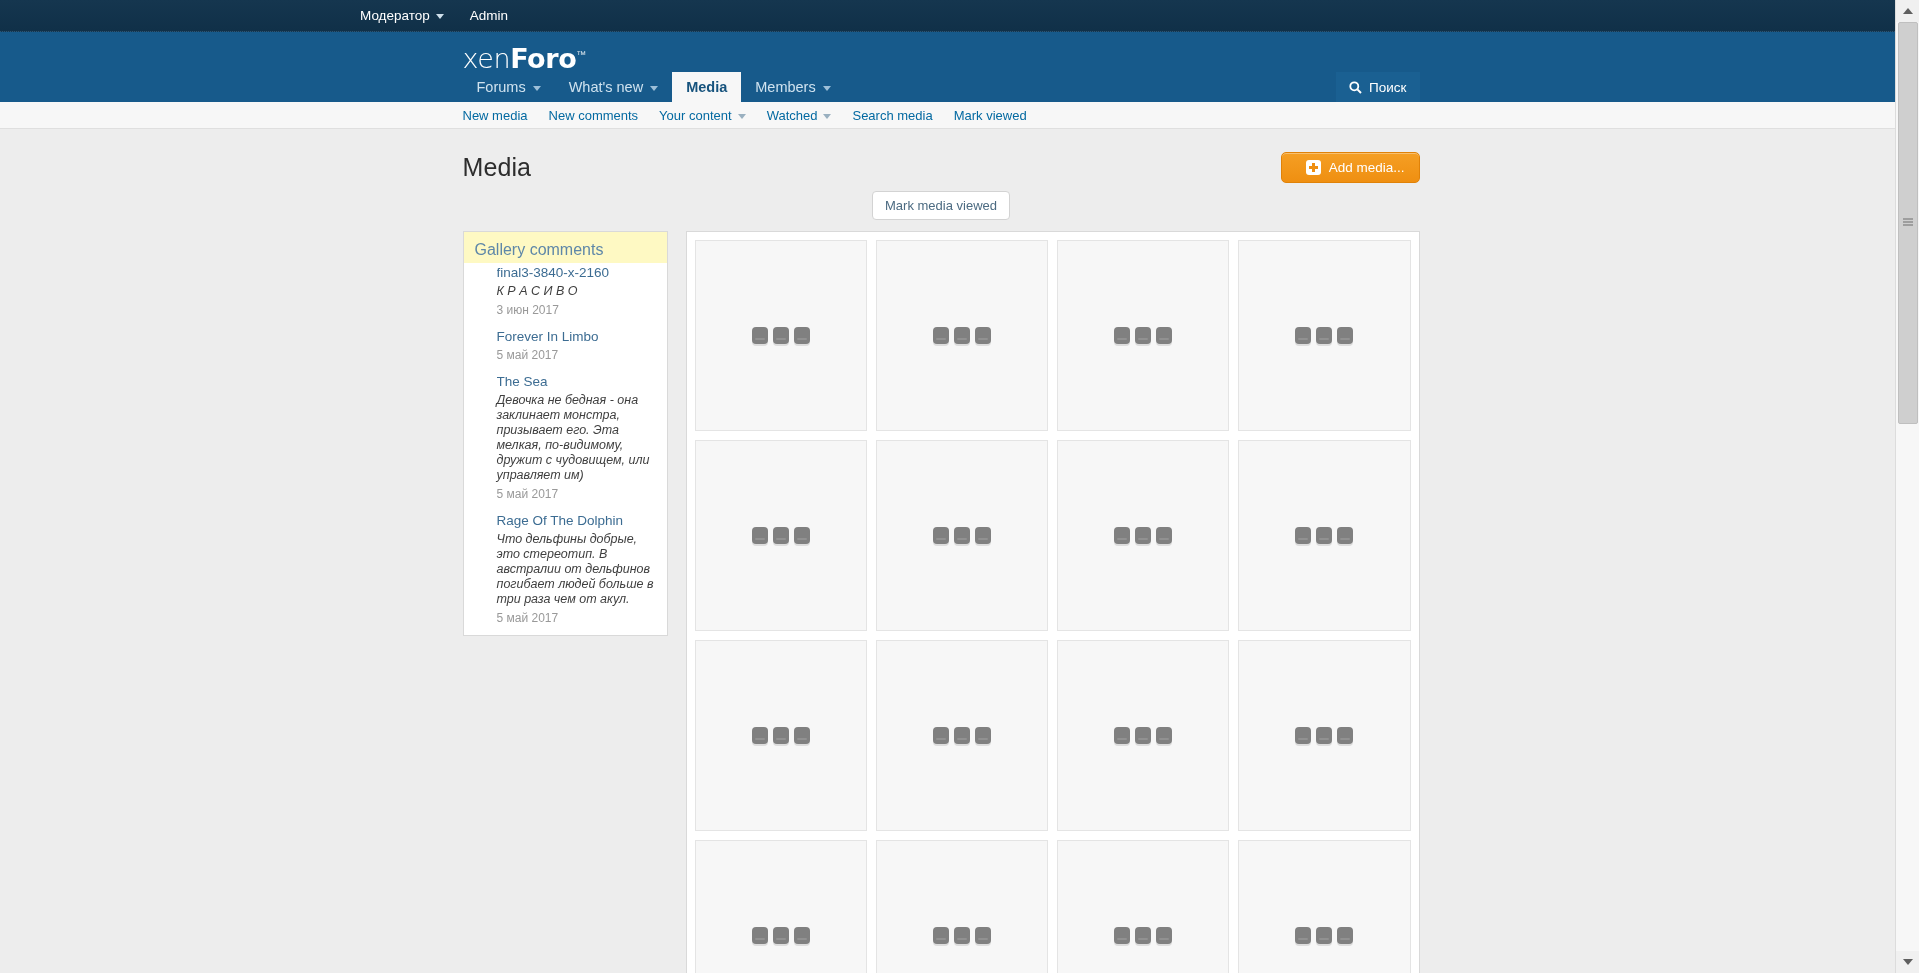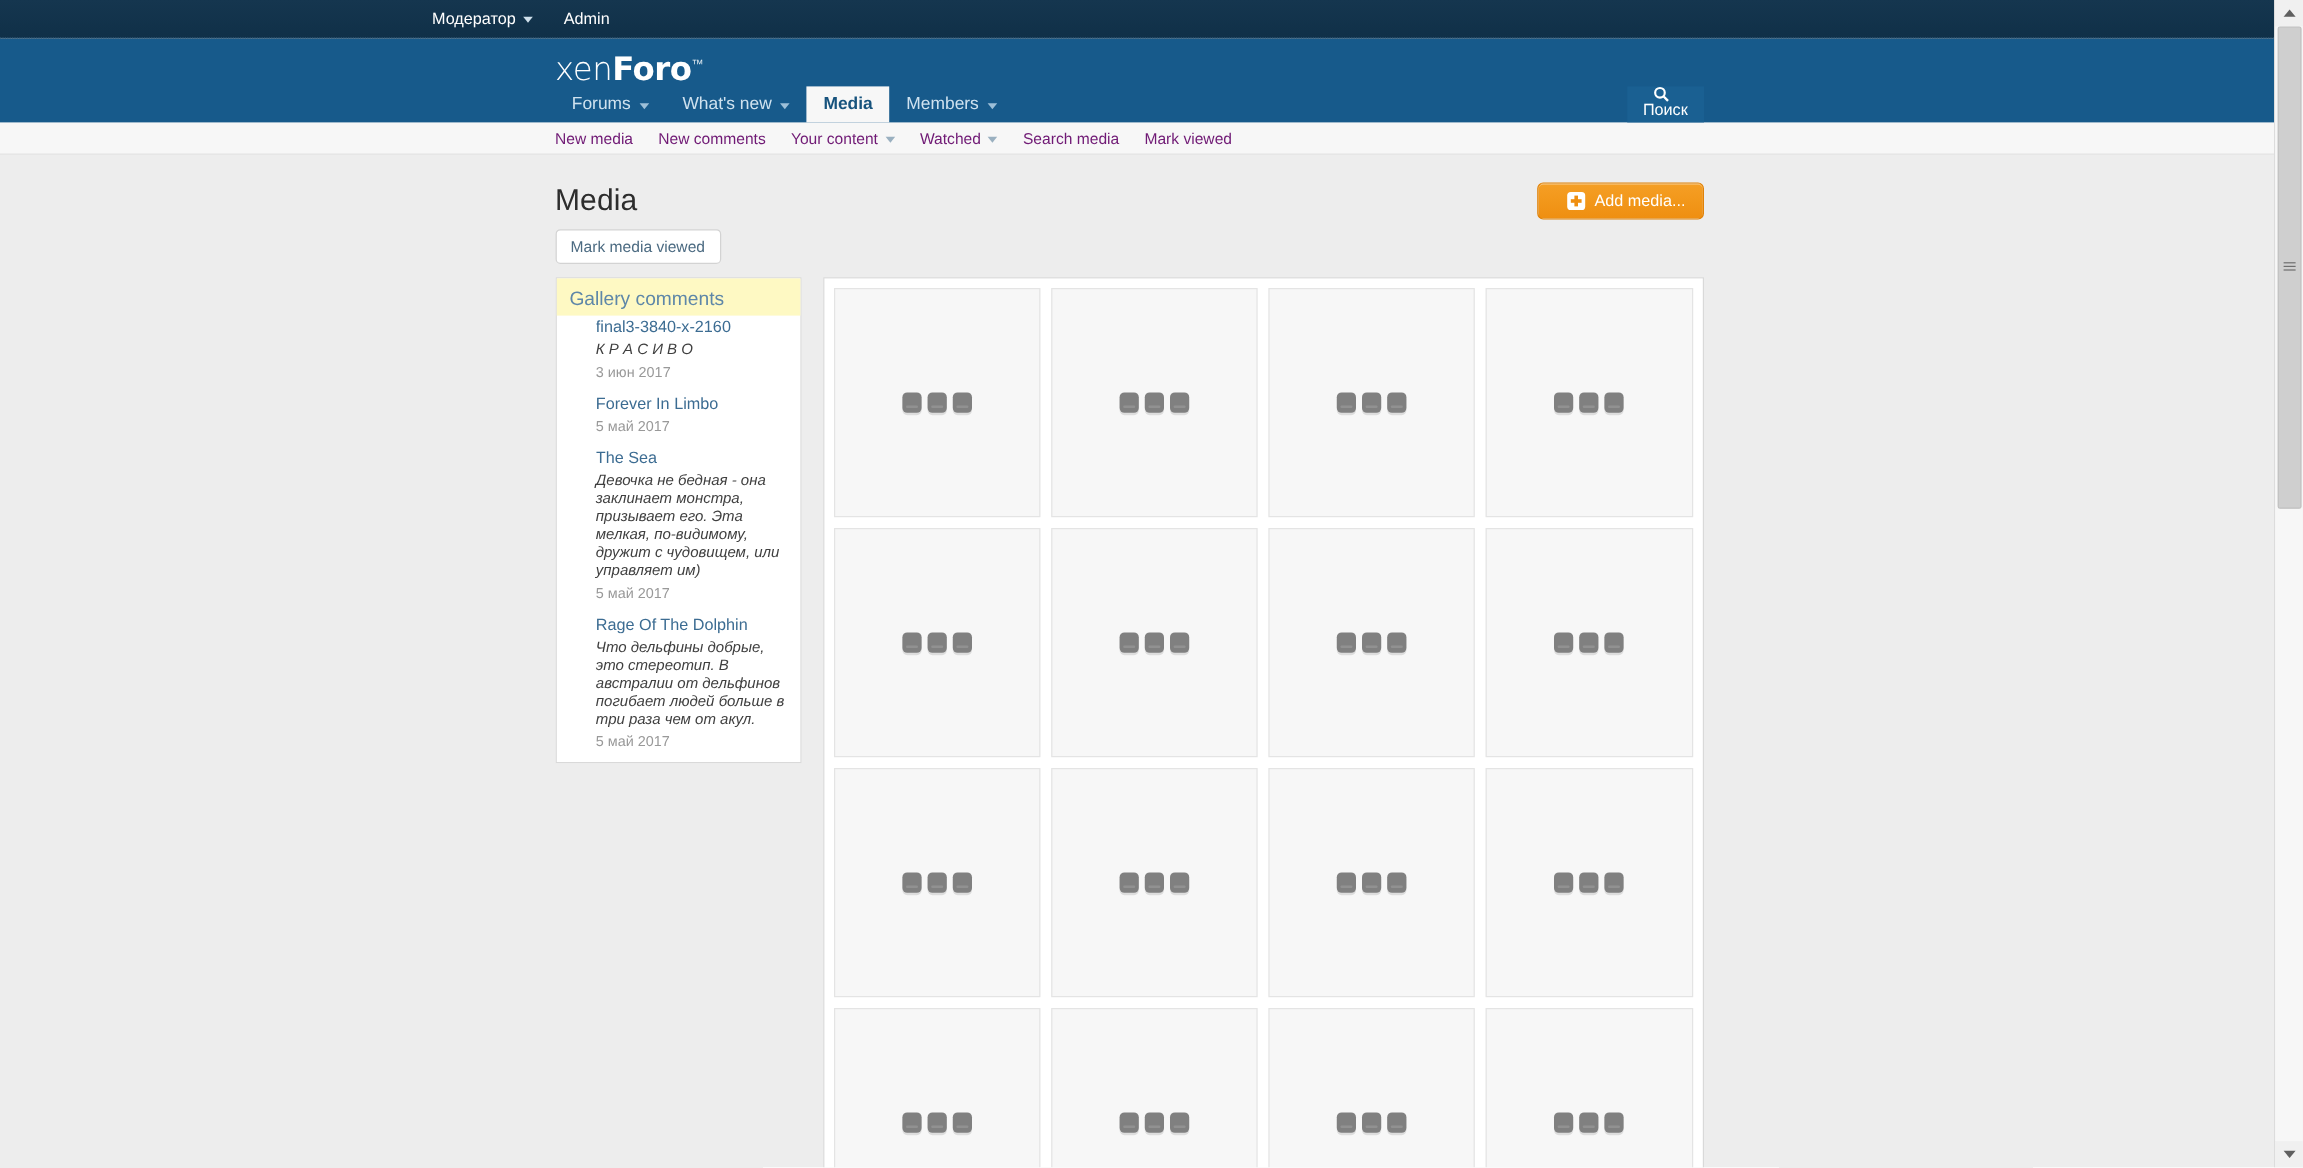--- a/index.html
+++ b/index.html
@@ -149,38 +149,37 @@
   .searchbtn {
     display: flex; align-items: center;
     background: #1a6092;
     height: 30px;
     padding: 0 13px;
     margin-left: 8px;
     color: #ffffff;
     font-size: 13.5px;
     text-decoration: none;
     white-space: nowrap;
-    flex-direction: column;
   }
   .searchbtn .ico { opacity: 1; }
 
   
   .subnav {
     background: #f7f7f7;
     border-bottom: 1px solid #dfdfdf;
     height: 27px;
   }
   .subnav-inner {
     width: 1560px; margin: 0 auto;
     height: 27px;
     display: flex; align-items: center;
     padding-left: 295px;
   }
   .subnav a {
-    color: #701a75;
+    color: #0369a1;
     font-size: 13px;
     text-decoration: none;
     margin-right: 21px;
     display: inline-flex;
     align-items: center;
     white-space: nowrap;
   }
   .subnav .caret {
     display: inline-block;
     width: 0; height: 0;
@@ -244,21 +243,21 @@
   .plusbox:before, .plusbox:after {
     content: "";
     position: absolute;
     background: #ef8f11;
   }
   .plusbox:before { left: 3px; top: 6.5px; width: 9px; height: 3px; }
   .plusbox:after  { top: 3px; left: 6px; width: 3px; height: 9px; }
 
   .subtoolbar {
     display: flex;
-    justify-content: flex-start;
+    justify-content: center;
     padding-top: 6px;
   }
   .btn-plain {
     background: #ffffff;
     border: 1px solid #d3d3d3;
     border-radius: 4px;
     color: #4c6b82;
     font-size: 13px;
     padding: 6px 12px;
     text-decoration: none;

